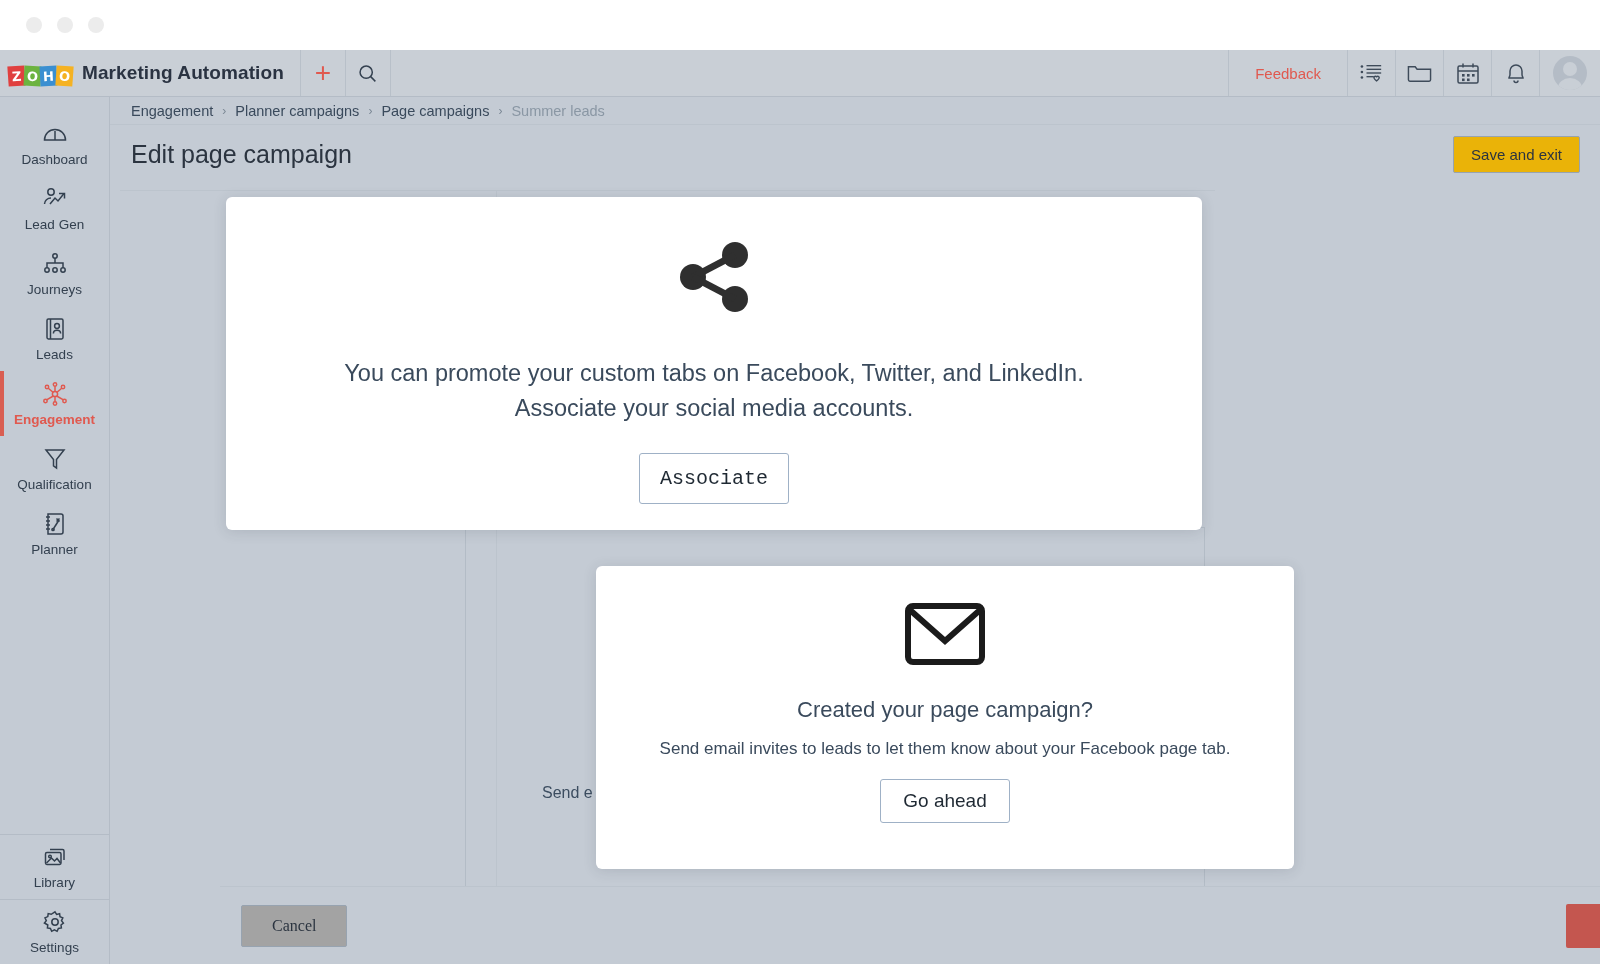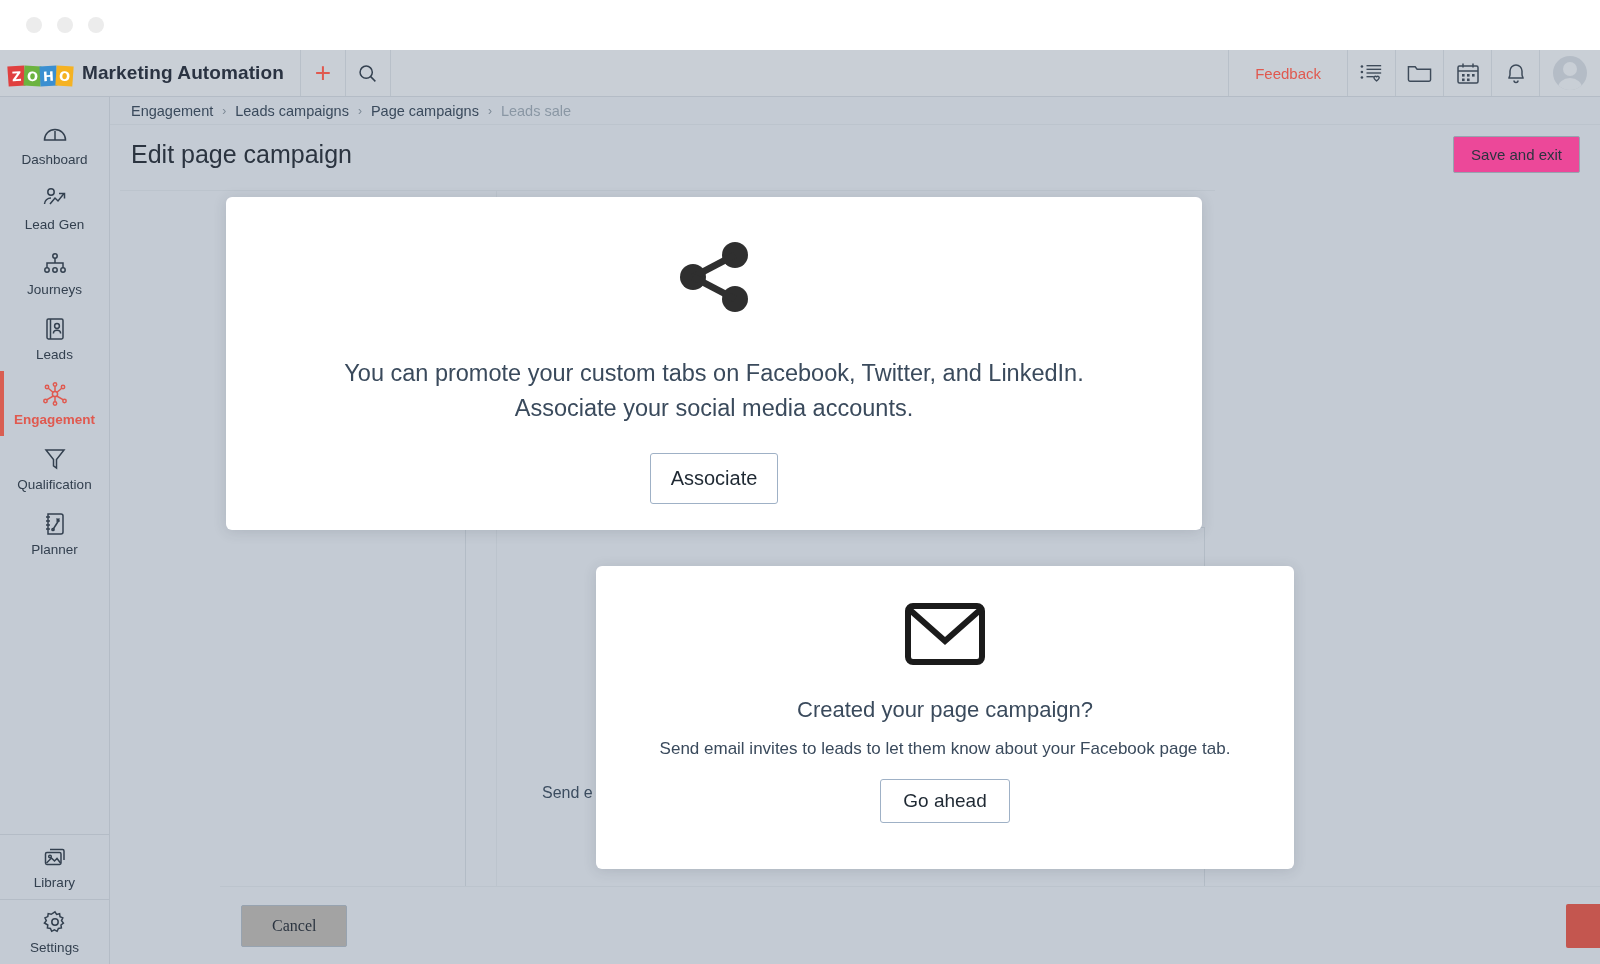--- a/index.html
+++ b/index.html
@@ -108,21 +108,21 @@
   .breadcrumb .sep { color: #7b8895; font-size: 12px; }
   .breadcrumb .last { color: #8a97a4; }
   .crumb { cursor: pointer; }
 
   .page-head {
     height: 58px; display: flex; align-items: center; justify-content: space-between;
     padding: 0 20px 0 21px;
   }
   .page-title { font-size: 25px; color: #2b3440; font-weight: normal; }
   .btn-outline {
-    background: #ec4899; border: 1px solid #97a3b0; border-radius: 2px;
+    background: #eab308; border: 1px solid #97a3b0; border-radius: 2px;
     padding: 9px 17px; font-size: 15px; color: #2b3440; cursor: pointer;
     font-family: "Liberation Sans", sans-serif;
   }
 
   
   .content-panel {
     position: absolute; top: 93px; left: 10px; width: 1095px; height: 760px;
     border-top: 1px solid #bcc4cd;
   }
   .content-panel .vdiv {
@@ -153,21 +153,21 @@
   }
   .card-a .icon-wrap { margin-top: 45px; }
   .card-a .msg {
     margin-top: 40px; font-size: 23.5px; color: #3a4a5c; text-align: center;
     line-height: 1.5; max-width: 900px;
   }
   .card-a .cta {
     margin-top: 26px;
     border: 1px solid #9fb1c6; background: #fff; border-radius: 3px;
     padding: 13px 20px; font-size: 20px; color: #1f2933; cursor: pointer;
-    font-family: Liberation Sans, sans-serif;
+    font-family: Liberation Mono, monospace;
   }
 
   .card-b .icon-wrap { margin-top: 35px; }
   .card-b .hdl { margin-top: 26px; font-size: 22px; color: #3a4a5c; }
   .card-b .sub { margin-top: 16px; font-size: 17px; color: #3a4a5c; }
   .card-b .cta {
     margin-top: 20px;
     border: 1px solid #9fb1c6; background: #fff; border-radius: 3px;
     padding: 10px 22px; font-size: 19px; color: #1f2933; cursor: pointer;
     font-family: "Liberation Sans", sans-serif;
@@ -394,25 +394,25 @@
         <div class="lbl">Settings</div>
       </div>
     </div>
   </div>
 
   <div class="main">
 
     <div class="breadcrumb">
       <span class="crumb">Engagement</span>
       <span class="sep">›</span>
-      <span class="crumb">Leads campaigns</span>
+      <span class="crumb">Planner campaigns</span>
       <span class="sep">›</span>
       <span class="crumb">Page campaigns</span>
       <span class="sep">›</span>
-      <span class="last">Leads sale</span>
+      <span class="last">Summer leads</span>
     </div>
 
     <div class="page-head">
       <h1 class="page-title">Edit page campaign</h1>
       <button class="btn-outline">Save and exit</button>
     </div>
 
     <div class="content-panel">
       <div class="vdiv"></div>
     </div>

